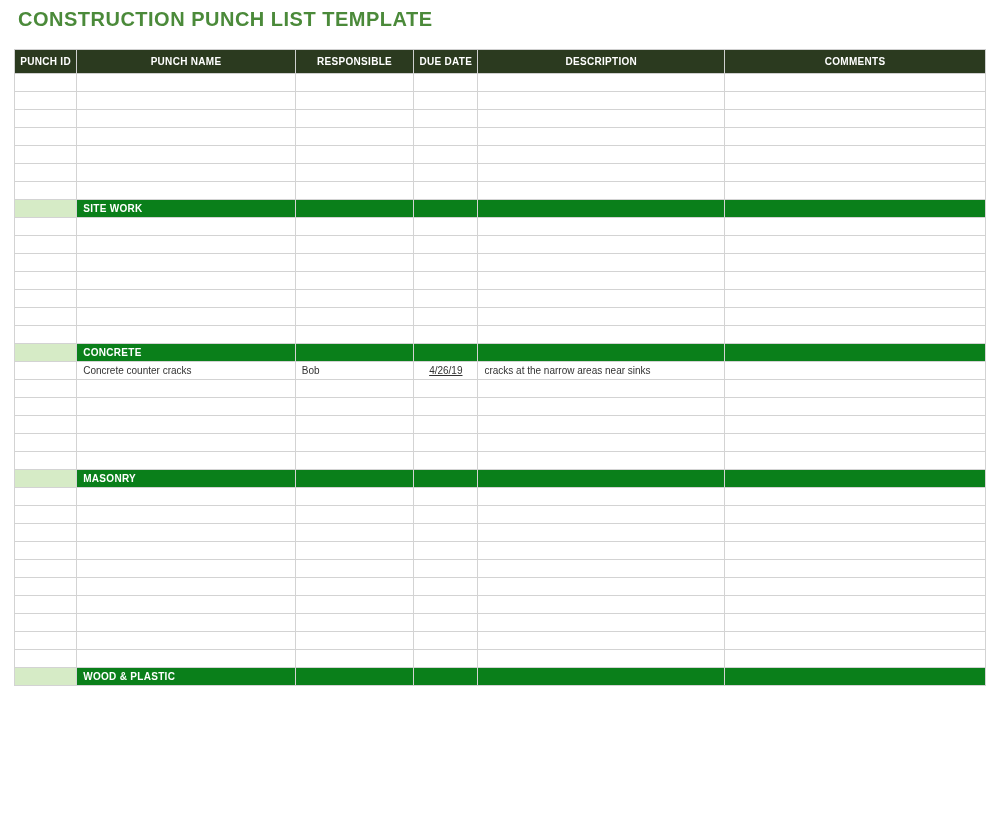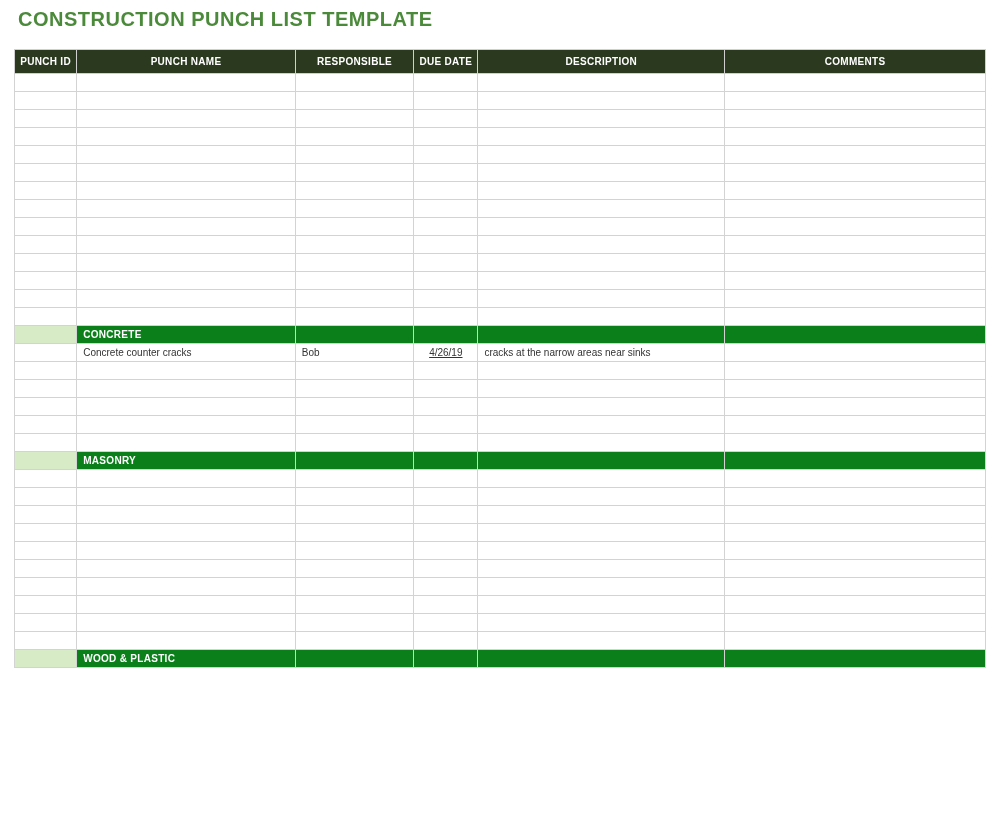--- a/index.html
+++ b/index.html
@@ -133,20 +133,28 @@
         <td></td>
       </tr>
       <tr>
         <td></td>
         <td></td>
         <td></td>
         <td></td>
         <td></td>
         <td></td>
       </tr>
+      <tr class="section">
+        <td></td>
+        <td>SITE WORK</td>
+        <td></td>
+        <td></td>
+        <td></td>
+        <td></td>
+      </tr>
       <tr>
         <td></td>
         <td></td>
         <td></td>
         <td></td>
         <td></td>
         <td></td>
       </tr>
       <tr>
         <td></td>

